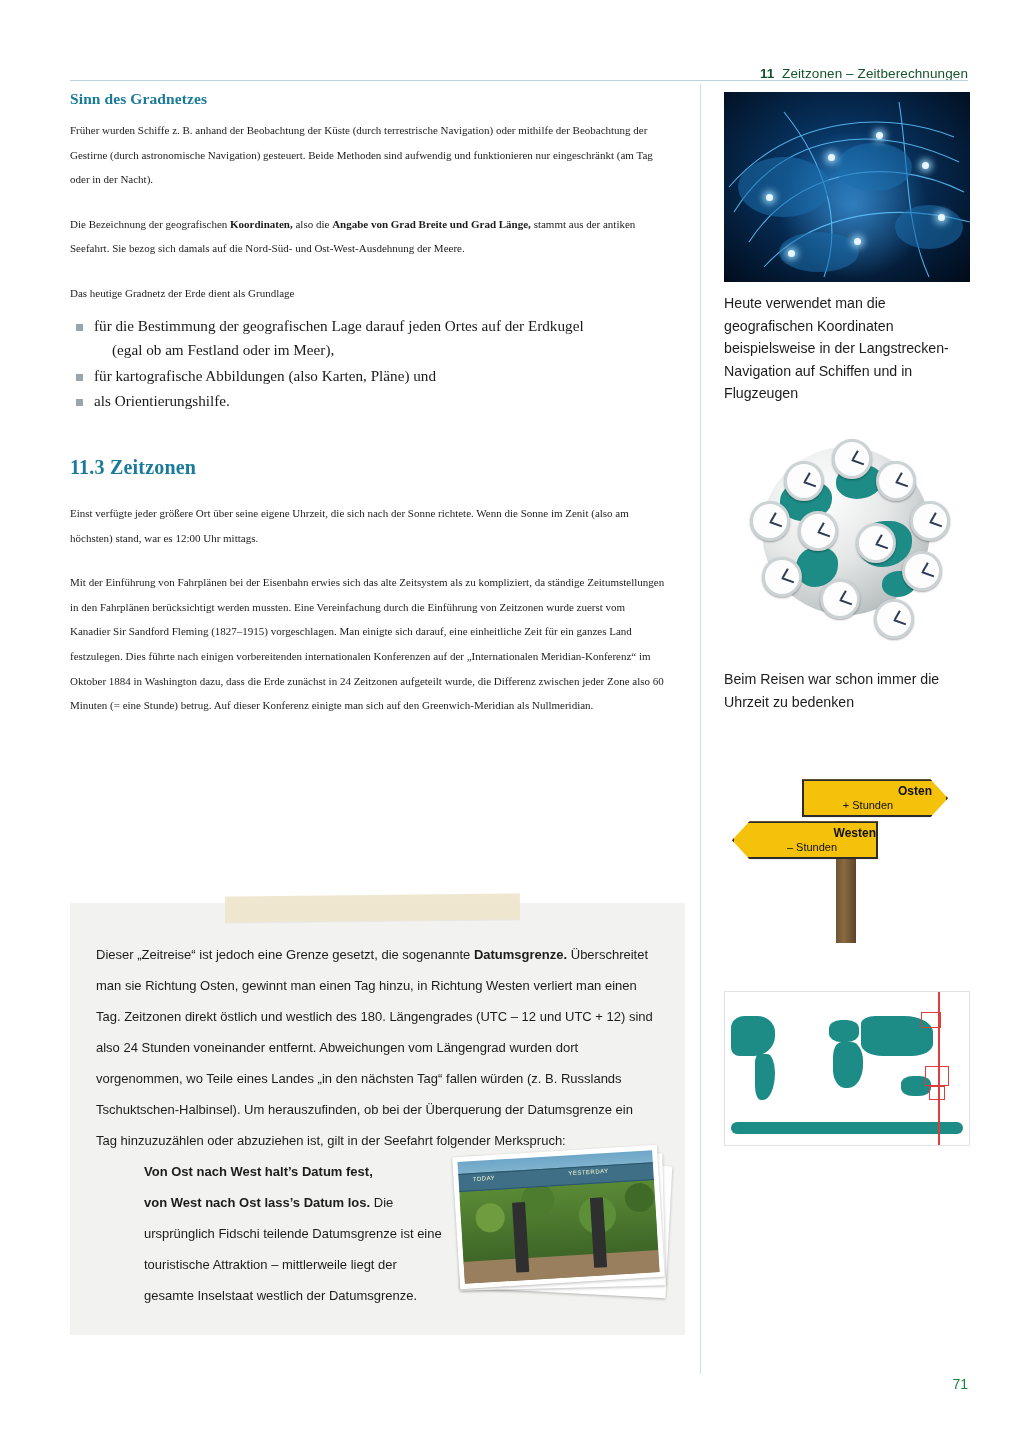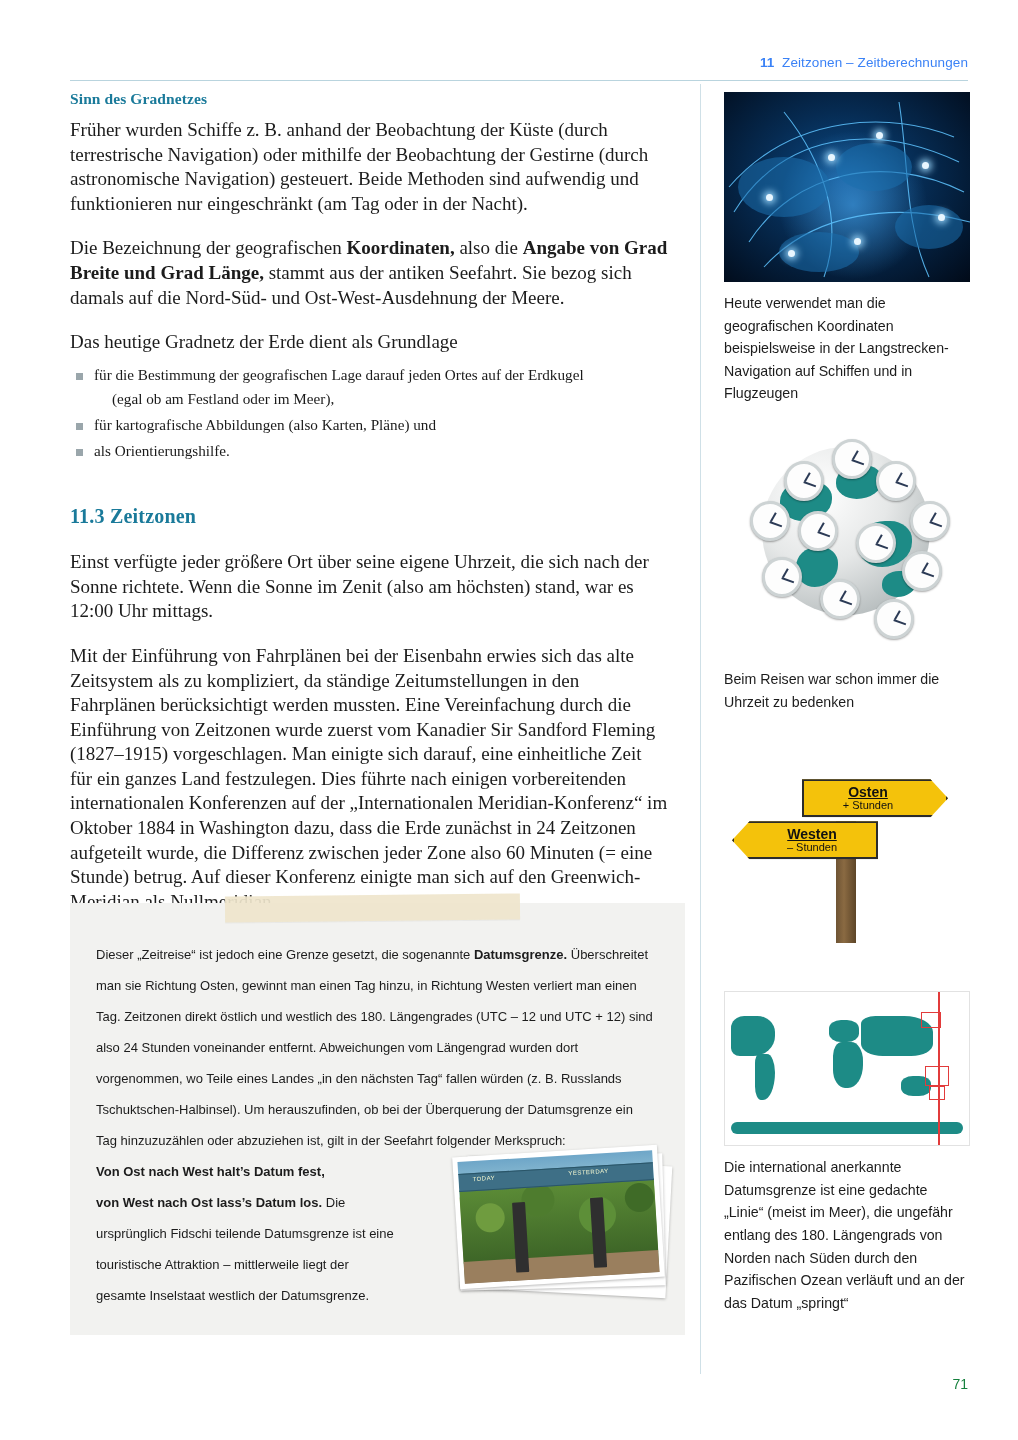--- a/index.html
+++ b/index.html
@@ -27,23 +27,23 @@
   .header {
     position: absolute;
     left: 70px;
     top: 52px;
     width: 898px;
     height: 30px;
   }
   .header-label {
     position: absolute;
     right: 0;
-    top: 3px;
+    top: 14px;
     font-size: 13.5px;
-    color: #3b82f6;
+    color: #14532d;
     letter-spacing: 0.1px;
   }
   .header-label .chap-num {
     font-weight: bold;
   }
   .header-rule {
     position: absolute;
     left: 0;
     top: 28px;
     width: 898px;
@@ -72,21 +72,21 @@
 
   .sub-head {
     font-size: 15.5px;
     font-weight: bold;
     color: #1a7a9a;
     margin: 0 0 10px 0;
     letter-spacing: 0.1px;
   }
 
   p.body {
-    font-size: 19px;
+    font-size: 11px;
     line-height: 24.6px;
     margin: 0 17px 20px 0;
     color: #1c1c1c;
   }
   p.body.tight { margin-bottom: 8px; }
   p.body b { font-weight: bold; }
 
   ul.bullets {
     list-style: none;
     margin: 0 0 18px 0;
@@ -146,20 +146,21 @@
     left: 26px;
     top: 36px;
     width: 560px;
     font-size: 13px;
     line-height: 31px;
     color: #1c1c1c;
   }
   .callout-text b { font-weight: bold; }
   .callout-narrow {
     width: 300px;
+    margin-left: 48px;
   }
 
   
   .photo-card {
     position: absolute;
     left: 386px;
     top: 248px;
     width: 215px;
     height: 150px;
   }
@@ -320,25 +321,24 @@
     position: absolute;
     height: 38px;
     background: #f4c20b;
     border: 2.5px solid #2b2b2b;
     box-sizing: border-box;
     box-shadow: 1px 2px 3px rgba(0,0,0,0.25);
   }
   .fig3 .sign .lbl1 {
     position: absolute;
     left: 0; right: 0; top: 3px;
-    text-align: center;
-    font-size: 14px;
+    text-align: right;
+    font-size: 12px;
     font-weight: bold;
     color: #111;
-    text-decoration: underline;
   }
   .fig3 .sign .lbl2 {
     position: absolute;
     left: 0; right: 0; top: 18px;
     text-align: center;
     font-size: 11px;
     color: #111;
   }
   .fig3 .sign.east {
     left: 78px; top: 28px; width: 146px;
@@ -532,17 +532,16 @@
       <div class="cont" style="left:104px;top:28px;width:30px;height:22px;border-radius:40%;"></div>
       <div class="cont" style="left:108px;top:50px;width:30px;height:46px;border-radius:30% 40% 50% 40%;"></div>
       <div class="cont" style="left:136px;top:24px;width:72px;height:40px;border-radius:20% 40% 30% 30%;"></div>
       <div class="cont" style="left:176px;top:84px;width:30px;height:20px;border-radius:40%;"></div>
       <div class="cont" style="left:6px;top:130px;width:232px;height:12px;border-radius:10px;"></div>
       <div class="dateline" style="left:213px;"></div>
       <div class="jog" style="left:196px;top:20px;width:18px;height:14px;"></div>
       <div class="jog" style="left:200px;top:74px;width:22px;height:18px;"></div>
       <div class="jog" style="left:204px;top:94px;width:14px;height:12px;"></div>
     </div>
-    <p class="fig-caption">Die international anerkannte Datumsgrenze ist eine gedachte „Linie“ (meist im Meer), die ungefähr entlang des 180. Längengrads von Norden nach Süden durch den Pazifischen Ozean verläuft und an der das Datum „springt“</p>
   </div>
 
   <div class="page-number">71</div>
 </div>
 
 </body></html>

